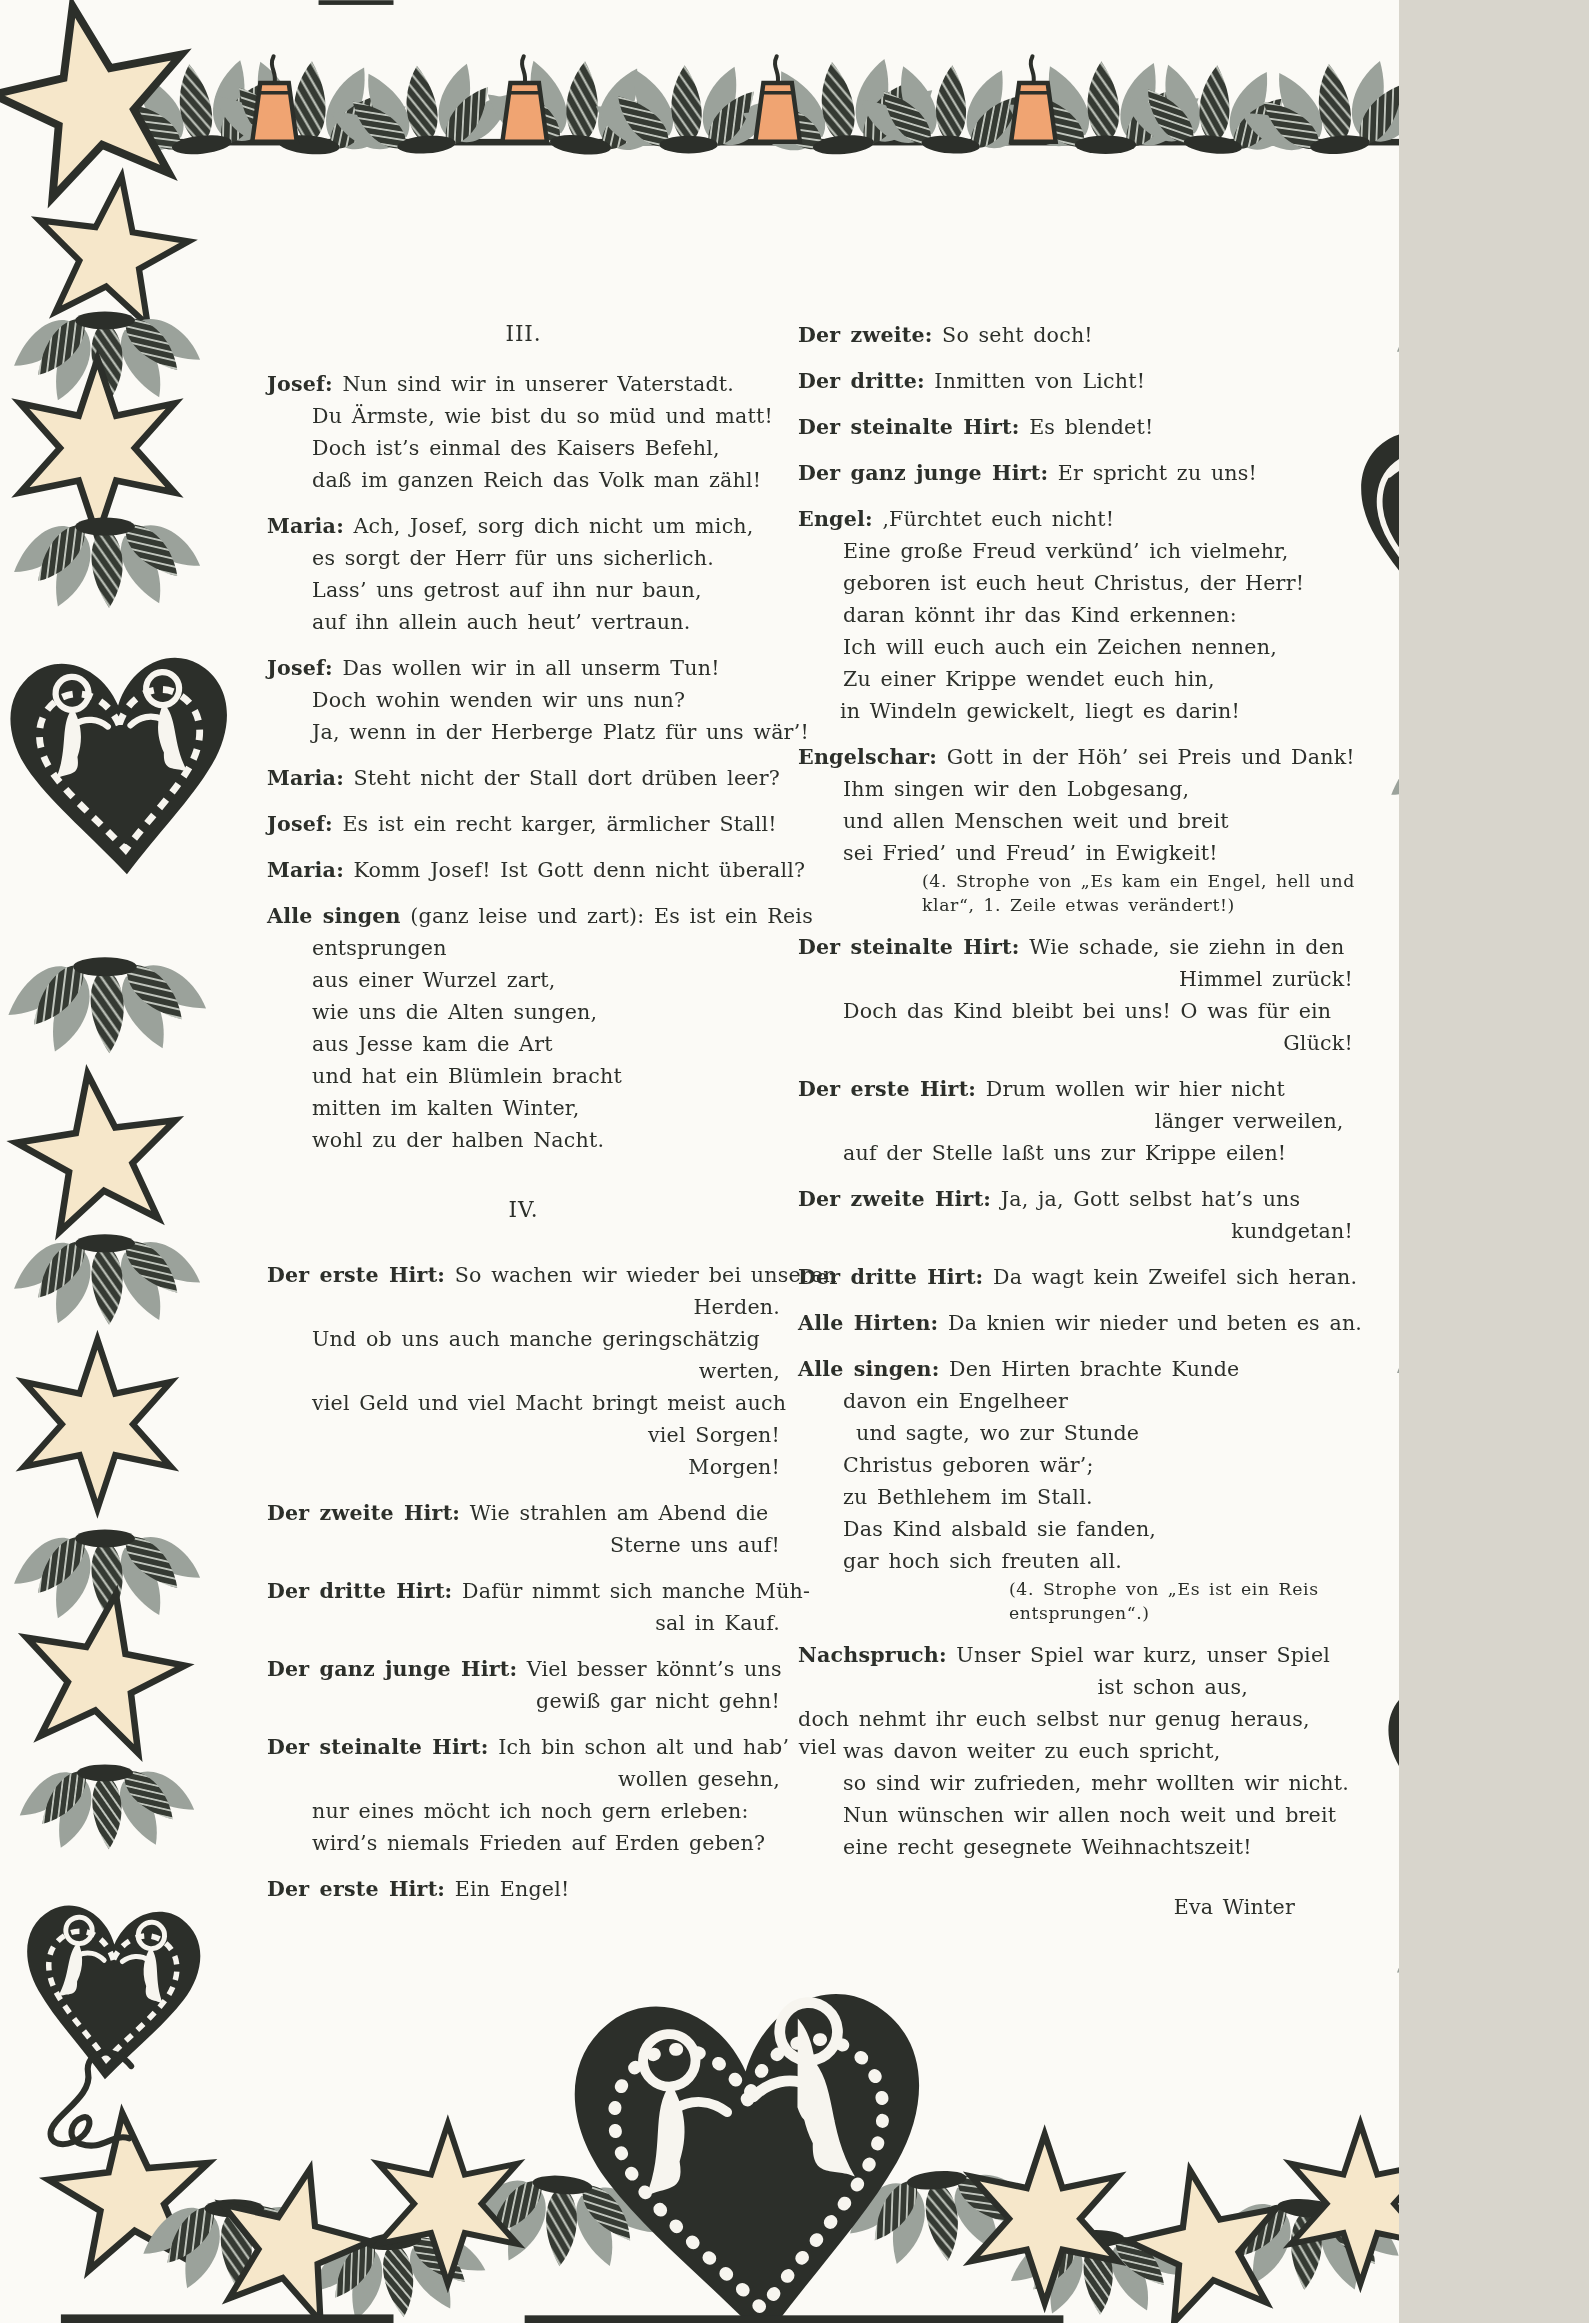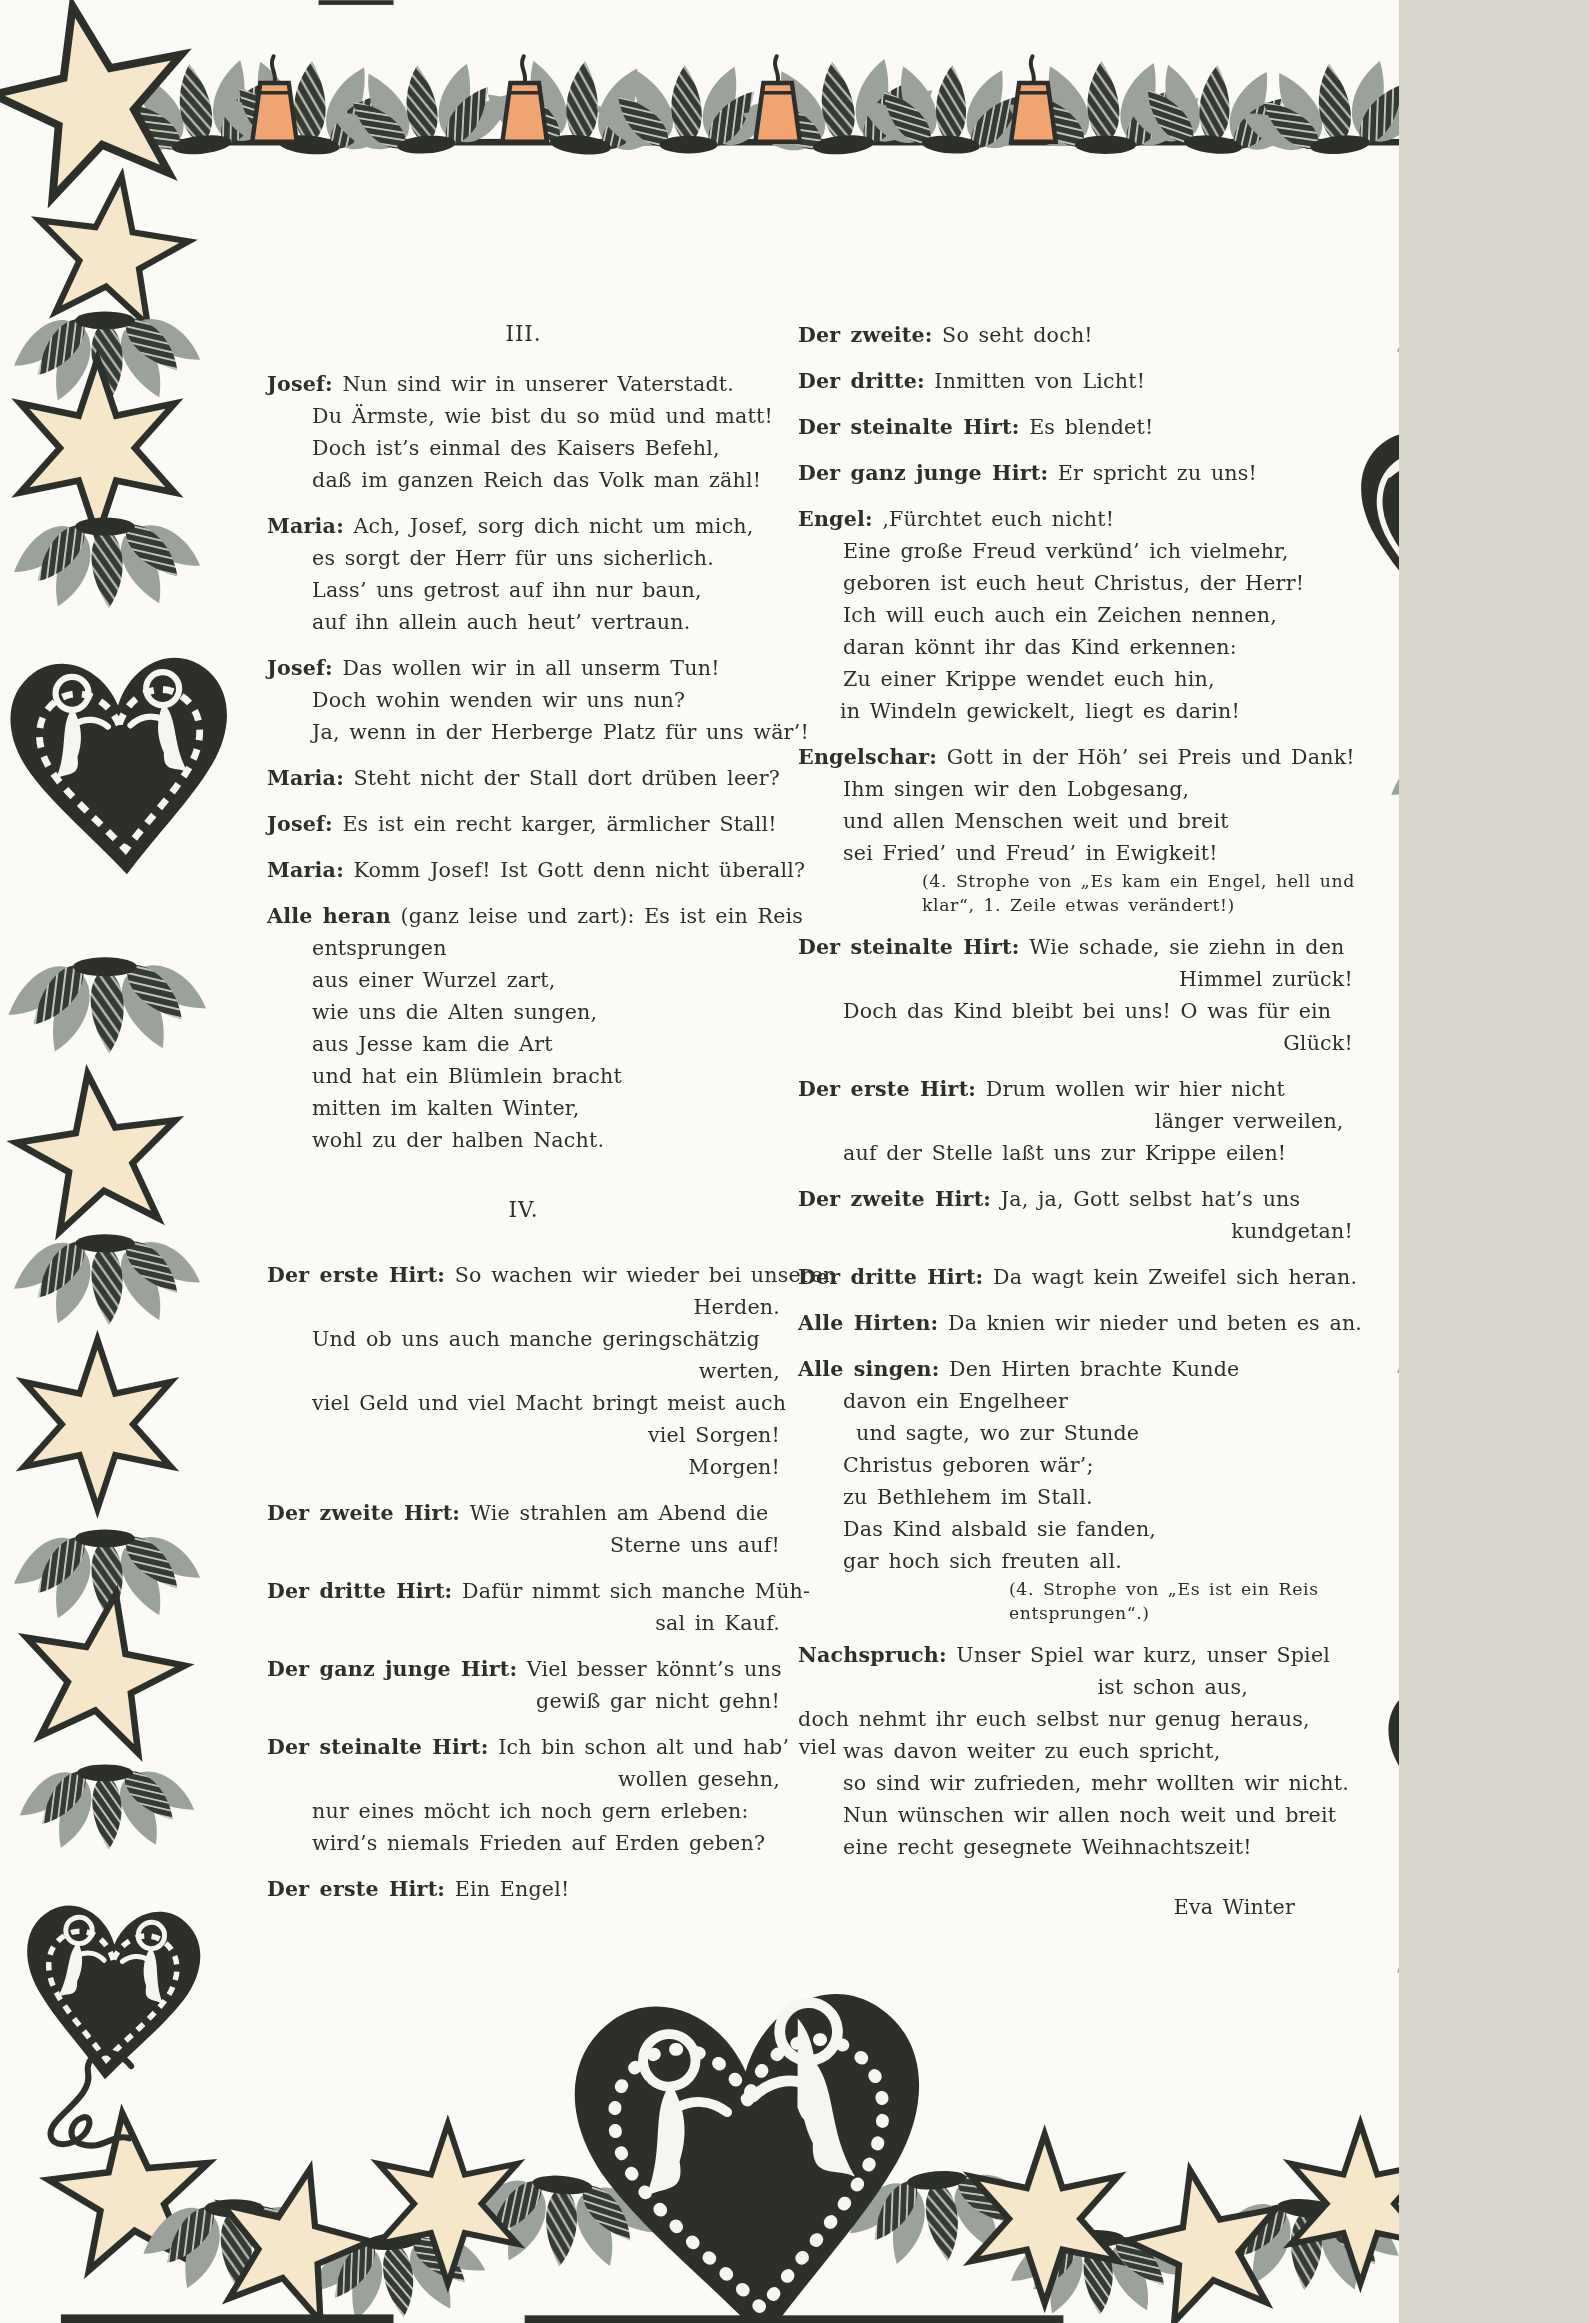--- a/index.html
+++ b/index.html
@@ -199,21 +199,21 @@
       <div class="block">
         <div class="line"><b>Maria:</b> Steht nicht der Stall dort drüben leer?</div>
       </div>
       <div class="block">
         <div class="line"><b>Josef:</b> Es ist ein recht karger, ärmlicher Stall!</div>
       </div>
       <div class="block">
         <div class="line"><b>Maria:</b> Komm Josef! Ist Gott denn nicht überall?</div>
       </div>
       <div class="block">
-        <div class="line"><b>Alle heran</b> (ganz leise und zart): Es ist ein Reis</div>
+        <div class="line"><b>Alle singen</b> (ganz leise und zart): Es ist ein Reis</div>
         <div class="line" style="margin-left: 45px;">entsprungen</div>
         <div class="line" style="margin-left: 45px;">aus einer Wurzel zart,</div>
         <div class="line" style="margin-left: 45px;">wie uns die Alten sungen,</div>
         <div class="line" style="margin-left: 45px;">aus Jesse kam die Art</div>
         <div class="line" style="margin-left: 45px;">und hat ein Blümlein bracht</div>
         <div class="line" style="margin-left: 45px;">mitten im kalten Winter,</div>
         <div class="line" style="margin-left: 45px;">wohl zu der halben Nacht.</div>
       </div>
       <div class="heading">IV.</div>
       <div class="block">
@@ -257,22 +257,22 @@
       <div class="block">
         <div class="line"><b>Der steinalte Hirt:</b> Es blendet!</div>
       </div>
       <div class="block">
         <div class="line"><b>Der ganz junge Hirt:</b> Er spricht zu uns!</div>
       </div>
       <div class="block">
         <div class="line"><b>Engel:</b> ‚Fürchtet euch nicht!</div>
         <div class="line" style="margin-left: 45px;">Eine große Freud verkünd’ ich vielmehr,</div>
         <div class="line" style="margin-left: 45px;">geboren ist euch heut Christus, der Herr!</div>
+        <div class="line" style="margin-left: 45px;">daran könnt ihr das Kind erkennen:</div>
         <div class="line" style="margin-left: 45px;">Ich will euch auch ein Zeichen nennen,</div>
-        <div class="line" style="margin-left: 45px;">daran könnt ihr das Kind erkennen:</div>
         <div class="line" style="margin-left: 45px;">Zu einer Krippe wendet euch hin,</div>
         <div class="line" style="margin-left: 42px;">in Windeln gewickelt, liegt es darin!</div>
       </div>
       <div class="block">
         <div class="line"><b>Engelschar:</b> Gott in der Höh’ sei Preis und Dank!</div>
         <div class="line" style="margin-left: 45px;">Ihm singen wir den Lobgesang,</div>
         <div class="line" style="margin-left: 45px;">und allen Menschen weit und breit</div>
         <div class="line" style="margin-left: 45px;">sei Fried’ und Freud’ in Ewigkeit!</div>
         <div class="line note" style="margin-left: 124px;">(4. Strophe von „Es kam ein Engel, hell und</div>
         <div class="line note" style="margin-left: 124px;">klar“, 1. Zeile etwas verändert!)</div>

